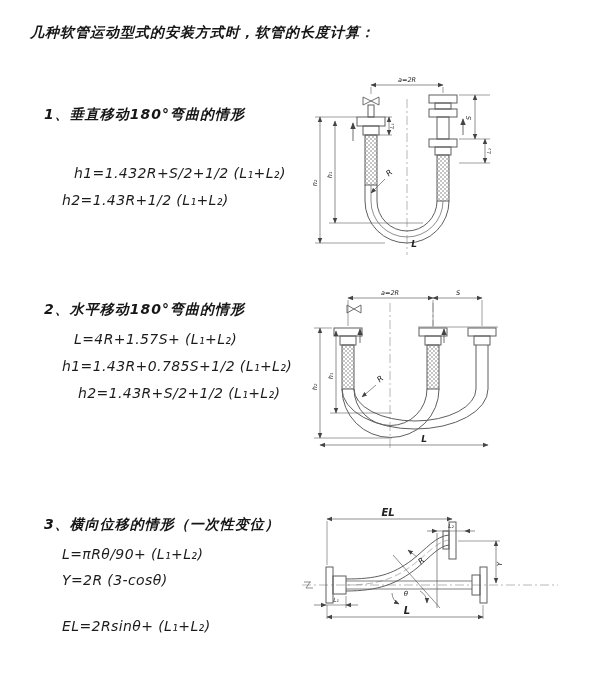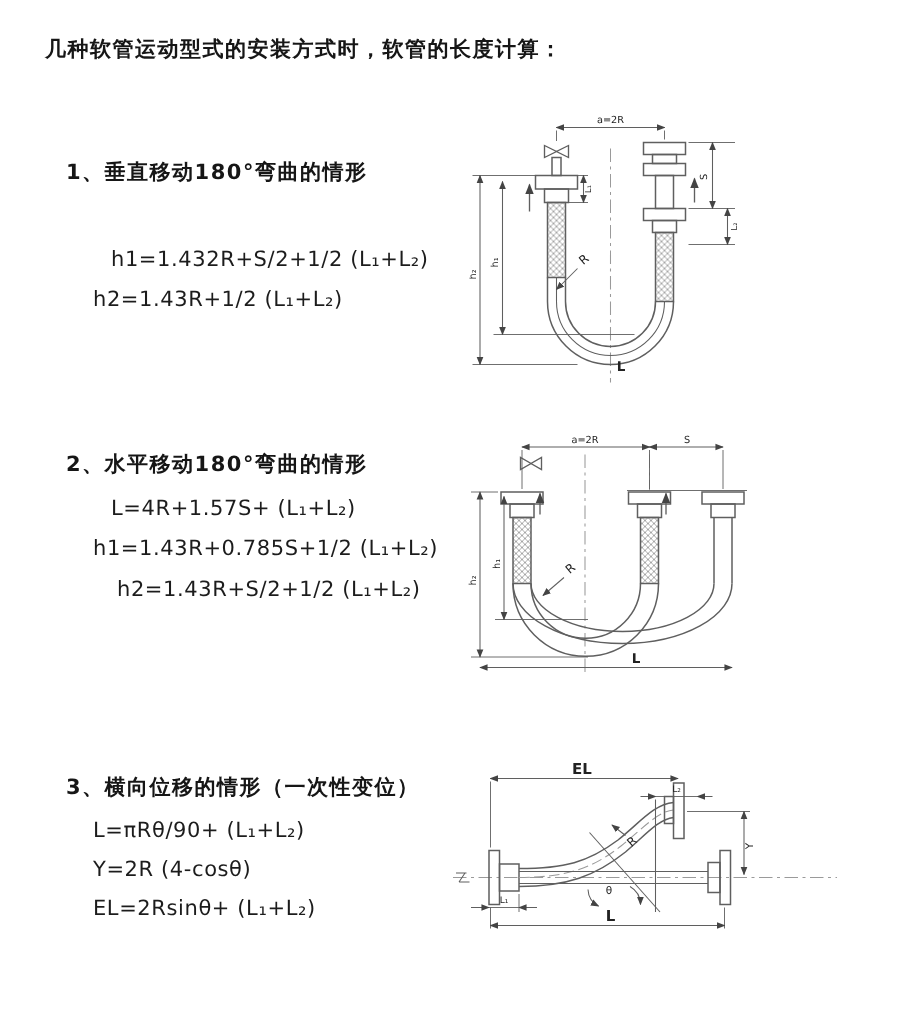--- a/index.html
+++ b/index.html
@@ -1,19 +1,20 @@
 <!DOCTYPE html>
 <html><head>
 <meta charset="utf-8">
 <style>
   html,body { margin:0; padding:0; background:#ffffff; }
   .page {
     position:relative; width:600px; height:675px; background:#ffffff;
     font-family:"DejaVu Sans","Liberation Sans",sans-serif; color:#161616;
     overflow:hidden;
+    font-style:italic;
   }
   .page-title {
     position:absolute; left:30px; top:24px;
     font-size:14px; font-weight:700; letter-spacing:1px; white-space:nowrap;
   }
   .sec-heading {
     position:absolute; font-size:14px; font-weight:700; letter-spacing:1px; white-space:nowrap;
   }
   .formula {
     position:absolute; font-size:14px; font-weight:400; letter-spacing:0.4px; white-space:nowrap;
@@ -33,22 +34,22 @@
   <div class="formula" style="left:62px; top:165px;margin-left:12px;">h1=1.432R+S/2+1/2 (L₁+L₂)</div>
   <div class="formula" style="left:62px; top:192px;">h2=1.43R+1/2 (L₁+L₂)</div>
 
   <div class="sec-heading" style="left:44px; top:301px;">2、水平移动180°弯曲的情形</div>
   <div class="formula" style="left:62px; top:331px;margin-left:12px;">L=4R+1.57S+ (L₁+L₂)</div>
   <div class="formula" style="left:62px; top:358px;">h1=1.43R+0.785S+1/2 (L₁+L₂)</div>
   <div class="formula" style="left:62px; top:385px;margin-left:16px;">h2=1.43R+S/2+1/2 (L₁+L₂)</div>
 
   <div class="sec-heading" style="left:44px; top:516px;">3、横向位移的情形（一次性变位）</div>
   <div class="formula" style="left:62px; top:546px;">L=πRθ/90+ (L₁+L₂)</div>
-  <div class="formula" style="left:62px; top:572px;">Y=2R (4-cosθ)</div>
-  <div class="formula" style="left:62px; top:598px;">EL=2Rsinθ+ (L₁+L₂)</div>
+  <div class="formula" style="left:62px; top:572px;">Y=2R (3-cosθ)</div>
+  <div class="formula" style="left:62px; top:618px;">EL=2Rsinθ+ (L₁+L₂)</div>
 
   <svg class="diagram" style="left:313px; top:73px;" width="212" height="185" viewBox="0 0 212 185">
     <defs>
       <pattern id="hx1" width="4" height="4" patternUnits="userSpaceOnUse">
         <path d="M0 4 L4 0 M0 0 L4 4" stroke="#8a8a8a" stroke-width="0.5"></path>
       </pattern>
       <marker id="ar1" viewBox="0 0 10 10" refX="9" refY="5" markerWidth="8" markerHeight="8" orient="auto-start-reverse">
         <path d="M0 1 L10 5 L0 9 z" fill="#444"></path>
       </marker>
     </defs>

